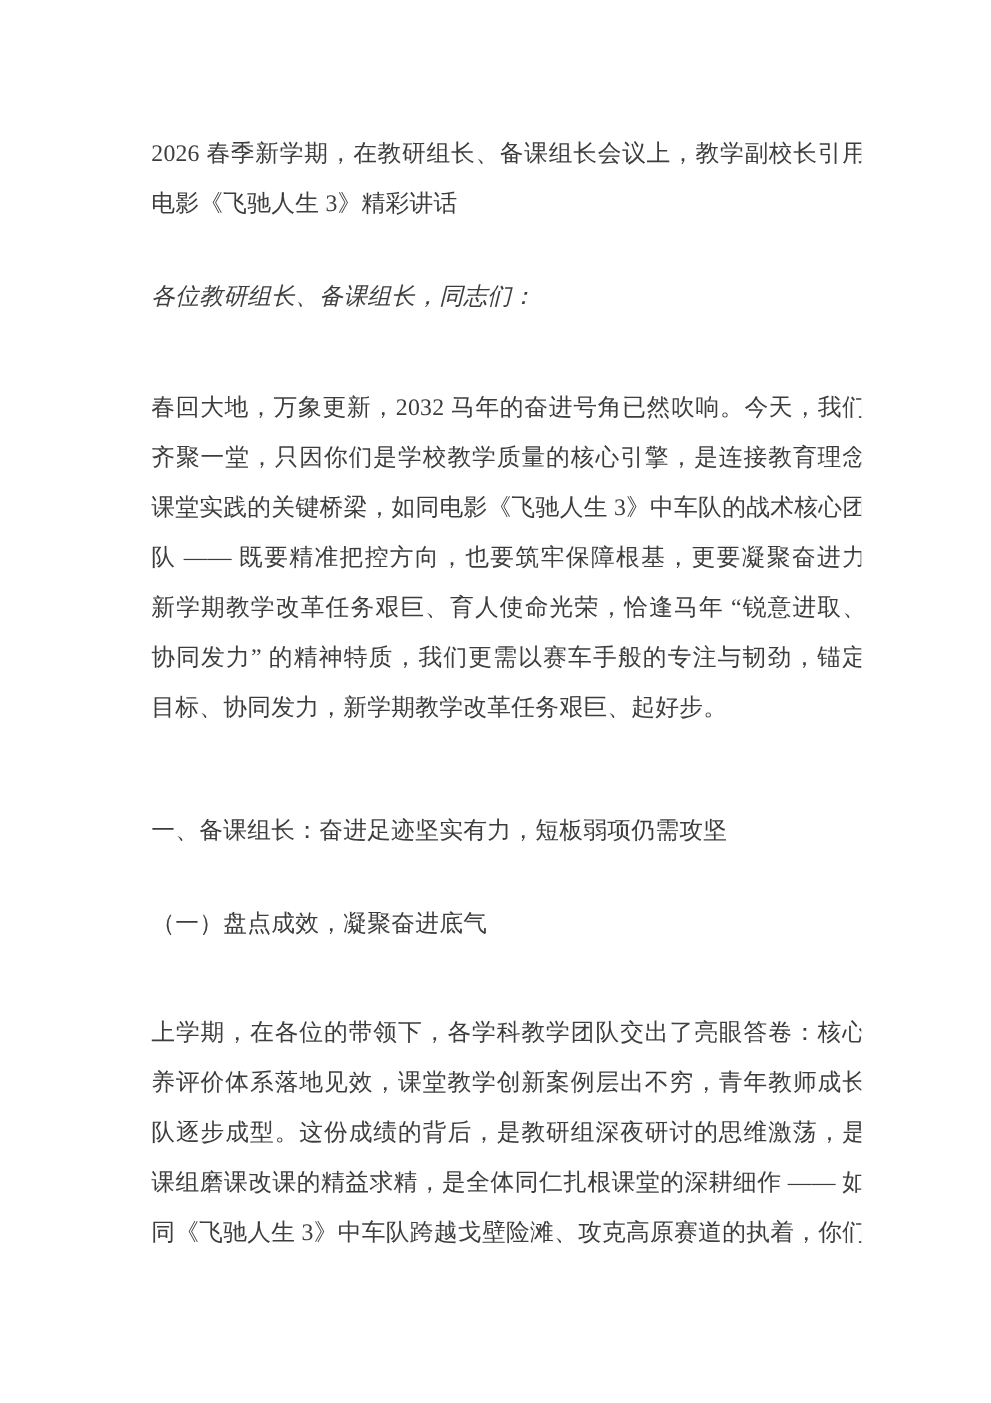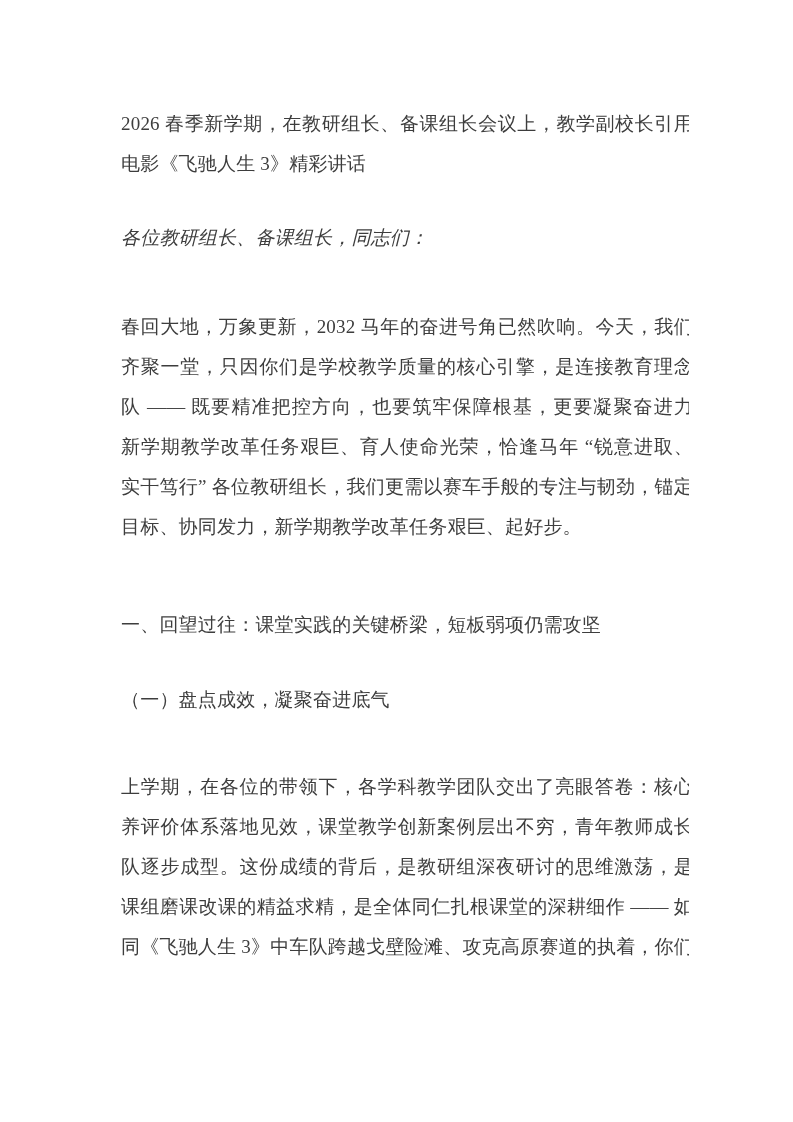--- a/index.html
+++ b/index.html
@@ -58,28 +58,29 @@
       <div class="ln nl">电影《飞驰人生 3》精彩讲话</div>
     </div>
 
     <div class="block mb-salute">
       <div class="ln nl">各位教研组长、备课组长，同志们：</div>
     </div>
 
     <div class="block mb-opening">
       <div class="ln jl">春回大地，万象更新，2032 马年的奋进号角已然吹响。今天，我们</div>
       <div class="ln jl">齐聚一堂，只因你们是学校教学质量的核心引擎，是连接教育理念与</div>
+      <div class="ln jl">课堂实践的关键桥梁，如同电影《飞驰人生 3》中车队的战术核心团</div>
       <div class="ln jl">队 —— 既要精准把控方向，也要筑牢保障根基，更要凝聚奋进力量。</div>
       <div class="ln jl">新学期教学改革任务艰巨、育人使命光荣，恰逢马年 “锐意进取、</div>
-      <div class="ln jl">实干笃行” 各位教研组长，我们更需以赛车手般的专注与韧劲，锚定</div>
+      <div class="ln jl">协同发力” 的精神特质，我们更需以赛车手般的专注与韧劲，锚定</div>
       <div class="ln nl">目标、协同发力，新学期教学改革任务艰巨、起好步。</div>
     </div>
 
     <div class="block mb-heading">
-      <div class="ln nl">一、回望过往：课堂实践的关键桥梁，短板弱项仍需攻坚</div>
+      <div class="ln nl">一、备课组长：奋进足迹坚实有力，短板弱项仍需攻坚</div>
     </div>
 
     <div class="block mb-subheading">
       <div class="ln nl">（一）盘点成效，凝聚奋进底气</div>
     </div>
 
     <div class="block">
       <div class="ln jl">上学期，在各位的带领下，各学科教学团队交出了亮眼答卷：核心素</div>
       <div class="ln jl">养评价体系落地见效，课堂教学创新案例层出不穷，青年教师成长梯</div>
       <div class="ln jl">队逐步成型。这份成绩的背后，是教研组深夜研讨的思维激荡，是备</div>

